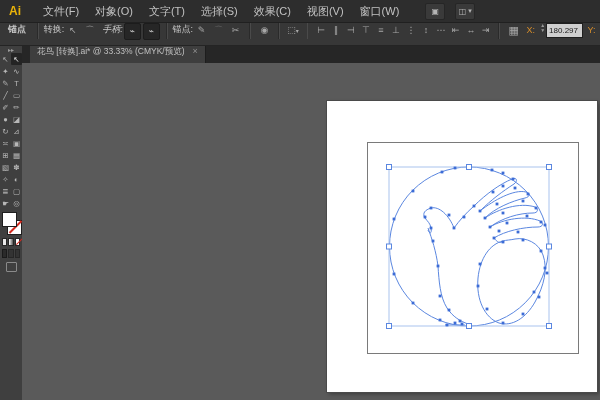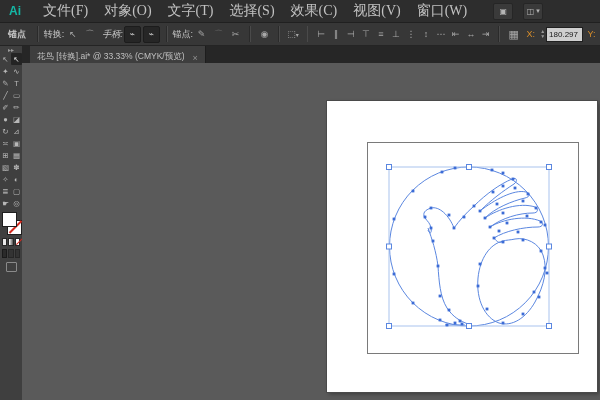--- a/index.html
+++ b/index.html
@@ -4,46 +4,46 @@
 <style>
   html,body{margin:0;padding:0;}
   body{width:600px;height:400px;overflow:hidden;background:#5a5a5a;
        font-family:"Liberation Sans","DejaVu Sans",sans-serif;
        -webkit-font-smoothing:antialiased;}
   .app{position:relative;width:600px;height:400px;}
 
   
   .menubar{position:absolute;left:0;top:0;width:600px;height:22px;background:#2d2d2d;
            border-bottom:1px solid #202020;display:flex;align-items:center;}
-  .ai-logo{color:#14b8a6;font-weight:bold;font-size:12px;margin:0 14px 0 9px;letter-spacing:0;}
-  .menu-item{color:#c2c2c2;font-size:14px;padding:0 8px;line-height:22px;cursor:default;font-family:Liberation Serif, serif;}
+  .ai-logo{color:#eab308;font-weight:bold;font-size:12px;margin:0 14px 0 9px;letter-spacing:0;}
+  .menu-item{color:#c2c2c2;font-size:11px;padding:0 8px;line-height:22px;cursor:default;}
   .appbar-btn{width:18px;height:15px;margin-left:10px;background:#3a3a3a;border:1px solid #262626;
               border-radius:2px;color:#b5b5b5;font-size:8px;display:flex;align-items:center;justify-content:center;}
   .appbar-caret{color:#b5b5b5;font-size:7px;margin-left:2px;}
 
   
   .controlbar{position:absolute;left:0;top:23px;width:600px;height:22px;background:#373737;
-              border-bottom:1px solid #242424;display:flex;align-items:center;overflow:hidden;}
+              border-bottom:1px solid #242424;display:flex;align-items:flex-start;overflow:hidden;}
   .cb-label{color:#c8c8c8;font-size:9px;white-space:nowrap;}
   .cb-label.bold{font-weight:bold;margin:0 6px 0 8px;}
   .cb-sep{width:1px;height:16px;background:#2a2a2a;border-right:1px solid #4a4a4a;margin:0 5px;}
   .cb-icon{min-width:15px;height:15px;margin:0 1px;color:#a8a8a8;font-size:9px;line-height:15px;
            text-align:center;border-radius:2px;}
   .cb-icon.pressed{background:#262626;border:1px solid #1c1c1c;color:#d0d0d0;}
   .cb-icon.dim{color:#6e6e6e;}
   .cb-icon.orange{color:#d78d2a;}
   .cb-field{width:40px;height:13px;background:#cfcfcf;border:1px solid #1f1f1f;color:#1a1a1a;
             font-size:8px;line-height:13px;padding:0 2px;text-align:left;}
   .cb-stepper{display:flex;flex-direction:column;color:#9a9a9a;font-size:5px;line-height:5px;margin:0 1px;}
 
   
   .docarea{position:absolute;left:0;top:46px;width:600px;height:354px;}
   .tabstrip{position:absolute;left:22px;top:0;right:0;height:17px;background:#262626;}
   .doc-tab{position:absolute;left:8px;top:0;height:17px;background:#3e3e3e;border-right:1px solid #1d1d1d;
-           display:flex;align-items:flex-end;padding:0 7px;}
+           display:flex;align-items:flex-start;padding:0 7px;}
   .doc-tab-title{color:#c0c0c0;font-size:8.5px;white-space:nowrap;}
   .doc-tab-close{color:#8f8f8f;font-size:9px;margin-left:8px;}
 
   
   .toolbar{position:absolute;left:0;top:0;width:22px;height:354px;background:#3f3f3f;
            border-right:1px solid #2b2b2b;}
   .toolbar-collapse{height:7px;display:flex;align-items:center;justify-content:center;color:#9a9a9a;font-size:6px;}
   .tool-grid{display:grid;grid-template-columns:11px 11px;}
   .tool{width:11px;height:12px;display:flex;align-items:center;justify-content:center;
         color:#b7b7b7;font-size:7.5px;}

